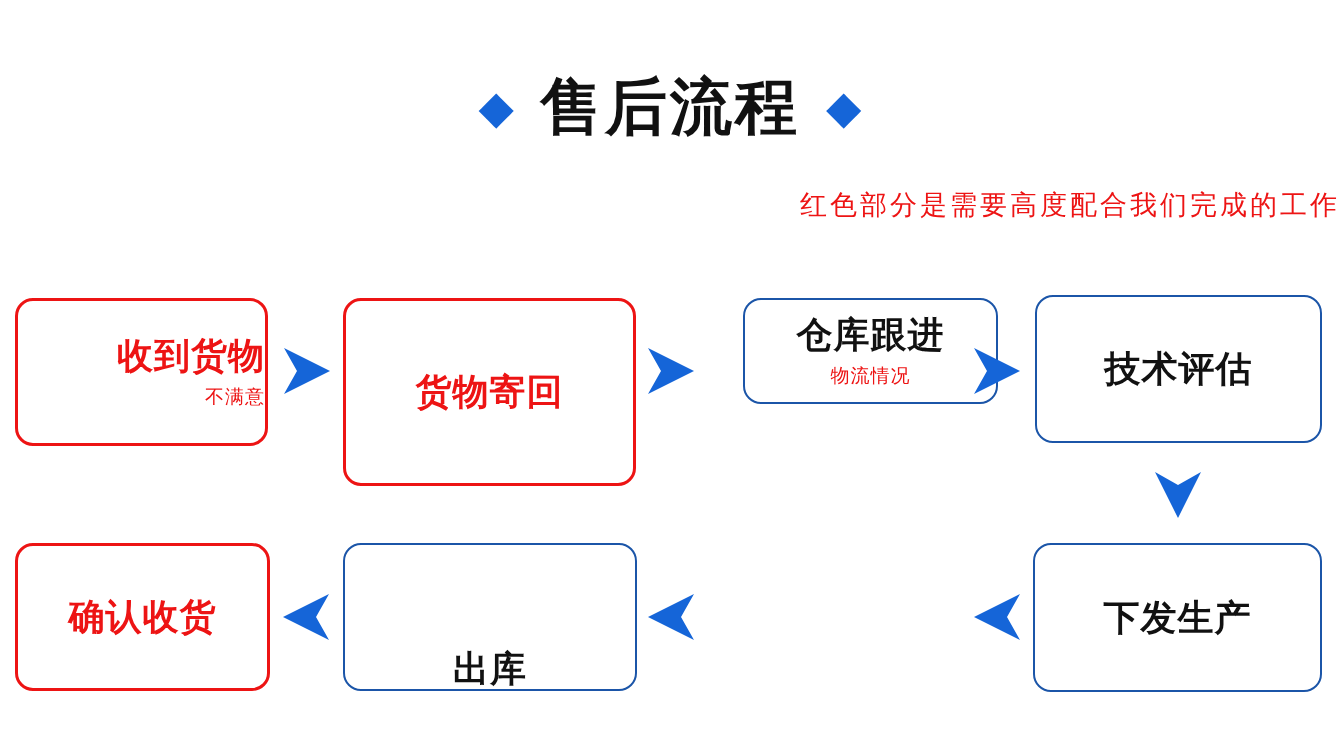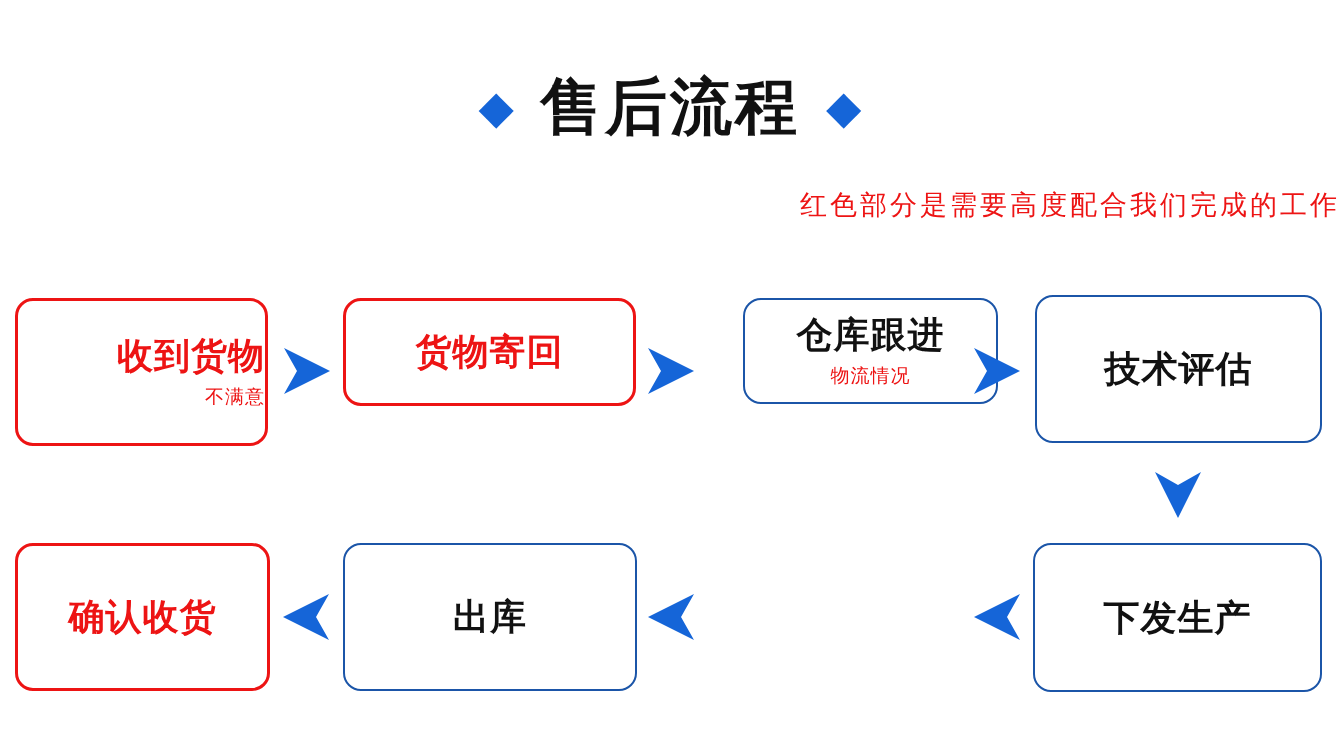--- a/index.html
+++ b/index.html
@@ -40,25 +40,25 @@
     gap:12px;
   }
   .box.red-border  { border:3px solid var(--red); }
   .box.blue-border { border:2px solid var(--blue-border); }
   .box-title { font-size:36px; font-weight:bold; line-height:1.1; letter-spacing:1px; }
   .box-note  { font-size:19px; line-height:1.1; letter-spacing:1px; }
   .t-red   { color:var(--red); }
   .t-black { color:var(--text-black); }
 
   #b1 { left:15px;   top:298px; width:253px; height:148px;align-items:flex-end; }
-  #b2 { left:343px;  top:298px; width:293px; height:108px; }
+  #b2 { left:343px;  top:298px; width:293px; height:188px; }
   #b3 { left:743px;  top:298px; width:255px; height:106px;align-items:center; }
   #b4 { left:1035px; top:295px; width:287px; height:148px; }
   #b5 { left:15px;   top:543px; width:255px; height:148px; }
-  #b6 { left:343px;  top:543px; width:294px; height:148px; }
+  #b6 { left:343px;  top:543px; width:294px; height:148px;justify-content:flex-end; }
   #b7 { left:706px;  top:543px; width:255px; height:148px; }
   #b8 { left:1033px; top:543px; width:289px; height:149px; }
 
   
   .arrow { position:absolute; width:46px; height:46px; color:var(--blue-accent); }
   .arrow svg { display:block; width:100%; height:100%; }
   #ar1 { left:284px;  top:348px; }
   #ar2 { left:648px;  top:348px; }
   #ar3 { left:974px;  top:348px; }
   #ad1 { left:1155px; top:472px; }

